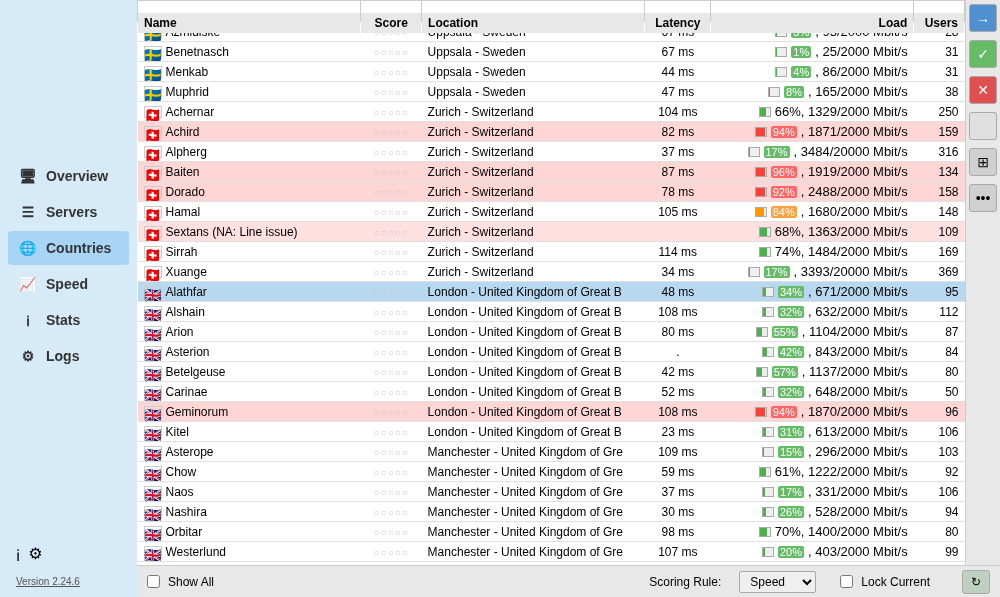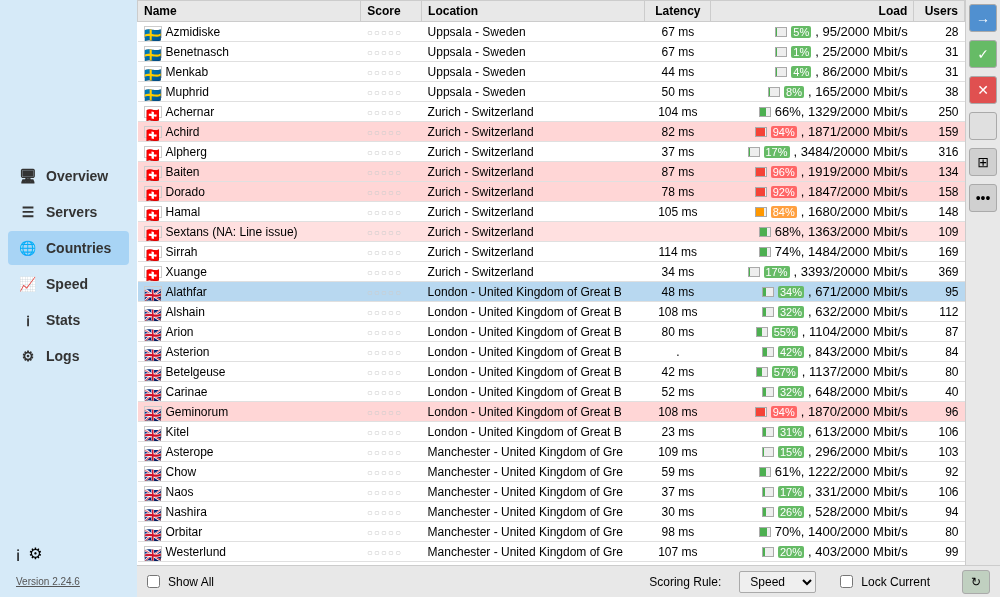--- a/index.html
+++ b/index.html
@@ -86,25 +86,25 @@
       border-collapse: collapse;
       font-size: 12px;
     }
     thead th {
       background: #e8e8e8;
       border: 1px solid #ccc;
       padding: 3px 6px;
       text-align: left;
       font-weight: bold;
       position: sticky;
-      top: 0;
+      top: 12px;
       z-index: 10;
       white-space: nowrap;
     }
-    th.score-col, td.score-col { text-align: left; width: 60px; }
+    th.score-col, td.score-col { text-align: center; width: 60px; }
     th.latency-col, td.latency-col { text-align: center; width: 65px; }
     th.load-col, td.load-col { text-align: right; width: 200px; }
     th.users-col, td.users-col { text-align: right; width: 50px; }
     th.name-col, td.name-col { width: 220px; }
     th.loc-col, td.loc-col { width: 220px; }
 
     tbody tr { border-bottom: 1px solid #e0e0e0; }
     tbody tr.selected { background: #b8d8f0; }
     tbody tr.highlighted-red { background: #ffd6d6; }
     tbody tr.highlighted-pink { background: #ffe0e0; }
@@ -336,21 +336,21 @@
       <span class="load-highlight-green">4%</span>
       <span class="load-text">, 86/2000 Mbit/s</span>
     </div>
               </td>
               <td class="users-col">31</td>
             </tr>
             <tr>
               <td class="name-col"><span class="flag">🇸🇪</span><span class="server-name">Muphrid</span></td>
               <td class="score-col"><span class="stars">○○○○○</span></td>
               <td class="loc-col">Uppsala - Sweden</td>
-              <td class="latency-col">50 ms</td>
+              <td class="latency-col">47 ms</td>
               <td class="load-col">
                 <div class="load-cell">
       <div class="load-bar-wrap">
         <div class="load-bar green" style="width:8%"></div>
       </div>
       <span class="load-highlight-green">8%</span>
       <span class="load-text">, 165/2000 Mbit/s</span>
     </div>
               </td>
               <td class="users-col">38</td>
@@ -422,21 +422,21 @@
               <td class="name-col"><span class="flag">🇨🇭</span><span class="server-name">Dorado</span></td>
               <td class="score-col"><span class="stars">○○○○○</span></td>
               <td class="loc-col">Zurich - Switzerland</td>
               <td class="latency-col">78 ms</td>
               <td class="load-col">
                 <div class="load-cell">
       <div class="load-bar-wrap">
         <div class="load-bar red" style="width:92%"></div>
       </div>
       <span class="load-highlight">92%</span>
-      <span class="load-text">, 1847/2000 Mbit/s</span>
+      <span class="load-text">, 2488/2000 Mbit/s</span>
     </div>
               </td>
               <td class="users-col">158</td>
             </tr>
             <tr>
               <td class="name-col"><span class="flag">🇨🇭</span><span class="server-name">Hamal</span></td>
               <td class="score-col"><span class="stars">○○○○○</span></td>
               <td class="loc-col">Zurich - Switzerland</td>
               <td class="latency-col">105 ms</td>
               <td class="load-col">
@@ -583,21 +583,21 @@
               <td class="latency-col">52 ms</td>
               <td class="load-col">
                 <div class="load-cell">
       <div class="load-bar-wrap">
         <div class="load-bar green" style="width:32%"></div>
       </div>
       <span class="load-highlight-green">32%</span>
       <span class="load-text">, 648/2000 Mbit/s</span>
     </div>
               </td>
-              <td class="users-col">40</td>
+              <td class="users-col">50</td>
             </tr>
             <tr class="highlighted-red">
               <td class="name-col"><span class="flag">🇬🇧</span><span class="server-name">Geminorum</span></td>
               <td class="score-col"><span class="stars">○○○○○</span></td>
               <td class="loc-col">London - United Kingdom of Great B</td>
               <td class="latency-col">108 ms</td>
               <td class="load-col">
                 <div class="load-cell">
       <div class="load-bar-wrap">
         <div class="load-bar red" style="width:94%"></div>

